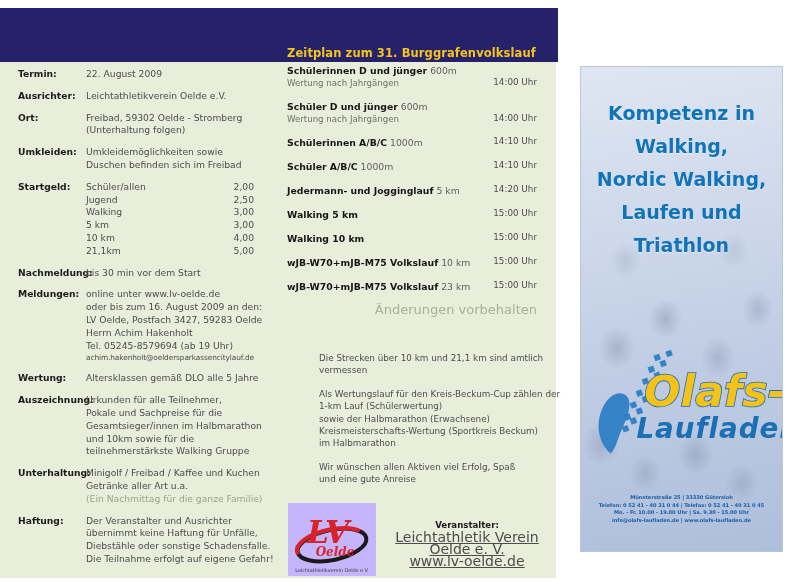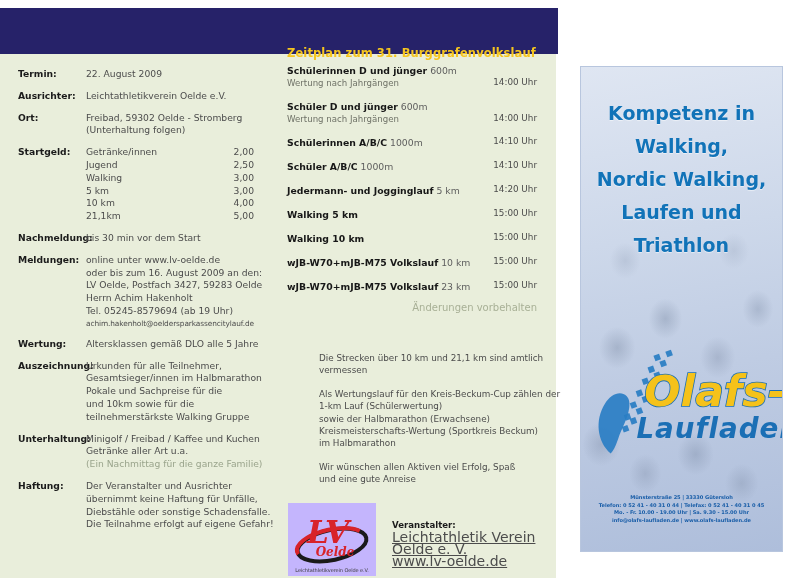--- a/index.html
+++ b/index.html
@@ -10,21 +10,21 @@
   }
 
   
   #sheet{position:absolute;left:0;top:0;width:558px;height:586px;}
 
   #green-panel{
     position:absolute;left:0;top:8px;width:556px;height:570px;
     background:#e9eedb;
   }
   #banner{
-    position:absolute;left:0;top:8px;width:558px;height:46px;
+    position:absolute;left:0;top:8px;width:558px;height:54px;
     background:#262269;
   }
   #banner-title{
     position:absolute;left:287px;top:38px;
     font-size:11.5px;font-weight:bold;color:#f5c51e;
     letter-spacing:0.1px;white-space:nowrap;
   }
 
   
   #left-col{position:absolute;left:18px;top:68px;width:252px;}
@@ -55,39 +55,39 @@
   .sched-title .dist{font-weight:normal;color:#5e5e5e;}
   .sched-sub{
     font-size:8.6px;color:#6f7267;line-height:12px;
   }
   .sched-time{
     position:absolute;right:0;font-size:8.8px;color:#4c4c4c;white-space:nowrap;
   }
   .sched-time.t-top{top:0px;}
   .sched-time.t-bot{top:13px;}
   #sched-note{
-    text-align:right;font-size:10px;color:#a8b096;margin-top:-2px;
+    text-align:right;font-size:13px;color:#a8b096;margin-top:-2px;
   }
 
   
   #mid-text{position:absolute;left:287px;top:352px;width:255px;margin-left:32px;}
   #mid-text p{margin:0 0 11px 0;font-size:8.8px;color:#4c4c4c;line-height:12.4px;}
   #mid-text p .ln{display:block;}
 
   
   #lv-logo-box{
     position:absolute;left:288px;top:503px;width:88px;height:73px;
     background:#c4b5fd;overflow:hidden;
   }
   #lv-svg{position:absolute;left:0;top:0;}
   #lv-caption{
     position:absolute;left:0;bottom:3px;width:88px;text-align:center;
     font-size:5px;color:#3b3b3b;letter-spacing:-0.1px;
   }
-  #veranstalter{position:absolute;left:392px;top:519px;width:150px;}
+  #veranstalter{position:absolute;left:392px;top:519px;width:150px;text-align:center;}
   #veranstalter .vh{font-size:8.6px;font-weight:bold;color:#1b1b1b;line-height:12px;}
   #veranstalter .vl{font-size:14px;color:#4c4c4c;line-height:12px;display:block;text-decoration:underline;}
 
   
   #ad{
     position:absolute;left:580px;top:66px;width:203px;height:486px;
     background:#5eead4;overflow:hidden;
     border:1px solid #b8c6de;box-sizing:border-box;
   }
   
@@ -145,24 +145,31 @@
         </div>
       </div>
       <div class="info-row">
         <div class="info-label">Ort:</div>
         <div class="info-value">
           <span class="ln">Freibad, 59302 Oelde - Stromberg</span>
           <span class="ln">(Unterhaltung folgen)</span>
         </div>
       </div>
       <div class="info-row">
+        <div class="info-label">Umkleiden:</div>
+        <div class="info-value">
+          <span class="ln">Umkleidemöglichkeiten sowie</span>
+          <span class="ln">Duschen befinden sich im Freibad</span>
+        </div>
+      </div>
+      <div class="info-row">
         <div class="info-label">Startgeld:</div>
         <div class="info-value">
           <div class="fee-line">
-            <span>Getränke/innen</span>
+            <span>Schüler/allen</span>
             <span>2,00</span>
           </div>
           <div class="fee-line">
             <span>Jugend</span>
             <span>2,50</span>
           </div>
           <div class="fee-line">
             <span>Walking</span>
             <span>3,00</span>
           </div>
@@ -200,22 +207,22 @@
       <div class="info-row">
         <div class="info-label">Wertung:</div>
         <div class="info-value">
           <span class="ln">Altersklassen gemäß DLO alle 5 Jahre</span>
         </div>
       </div>
       <div class="info-row">
         <div class="info-label">Auszeichnung:</div>
         <div class="info-value">
           <span class="ln">Urkunden für alle Teilnehmer,</span>
+          <span class="ln">Pokale und Sachpreise für die</span>
           <span class="ln">Gesamtsieger/innen im Halbmarathon</span>
-          <span class="ln">Pokale und Sachpreise für die</span>
           <span class="ln">und 10km sowie für die</span>
           <span class="ln">teilnehmerstärkste Walking Gruppe</span>
         </div>
       </div>
       <div class="info-row">
         <div class="info-label">Unterhaltung:</div>
         <div class="info-value">
           <span class="ln">Minigolf / Freibad / Kaffee und Kuchen</span>
           <span class="ln">Getränke aller Art u.a.</span>
           <span class="ln faded">(Ein Nachmittag für die ganze Familie)</span>

